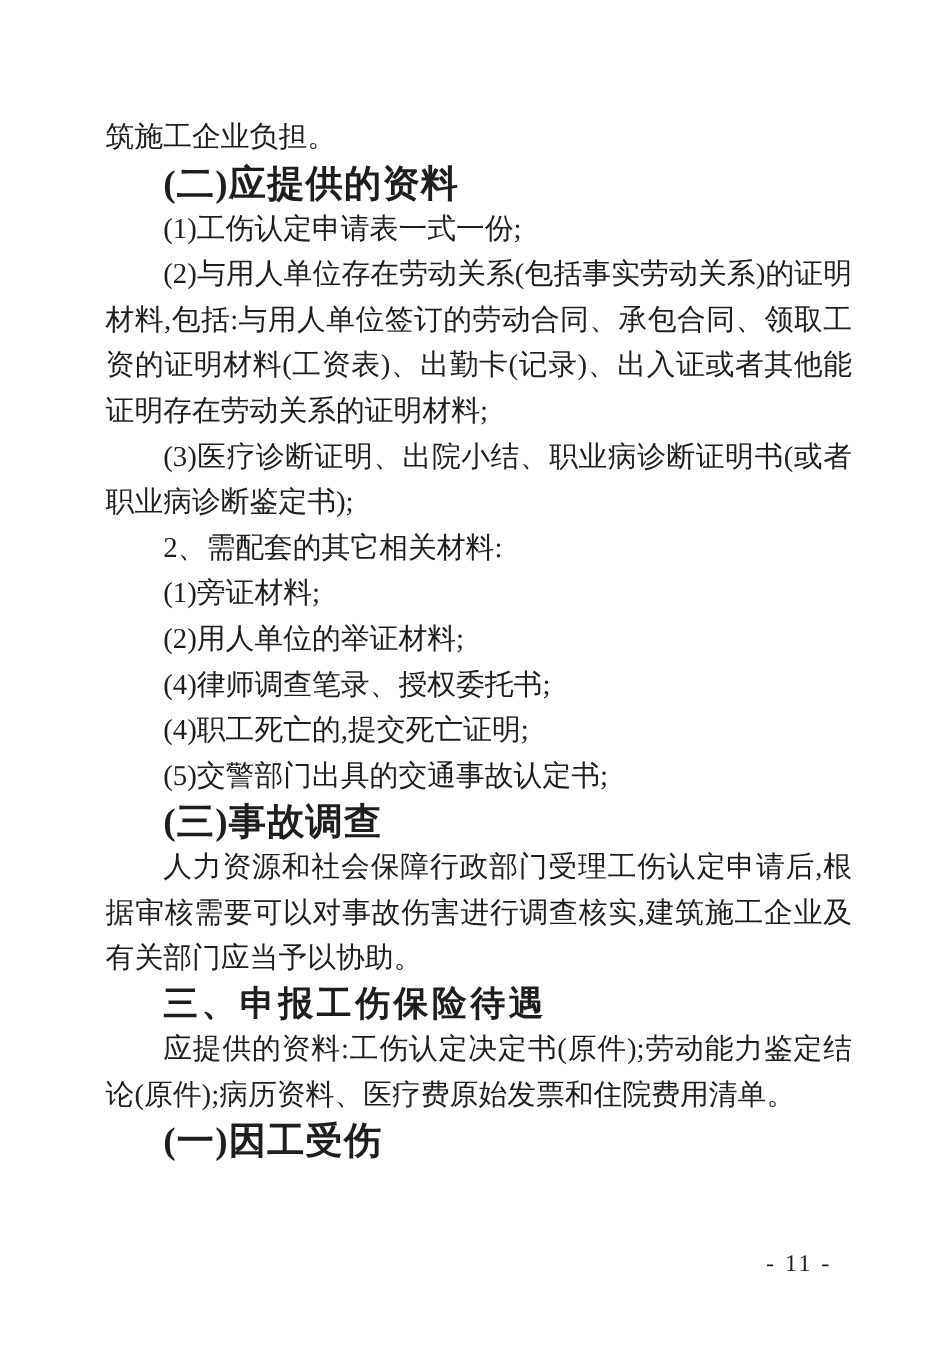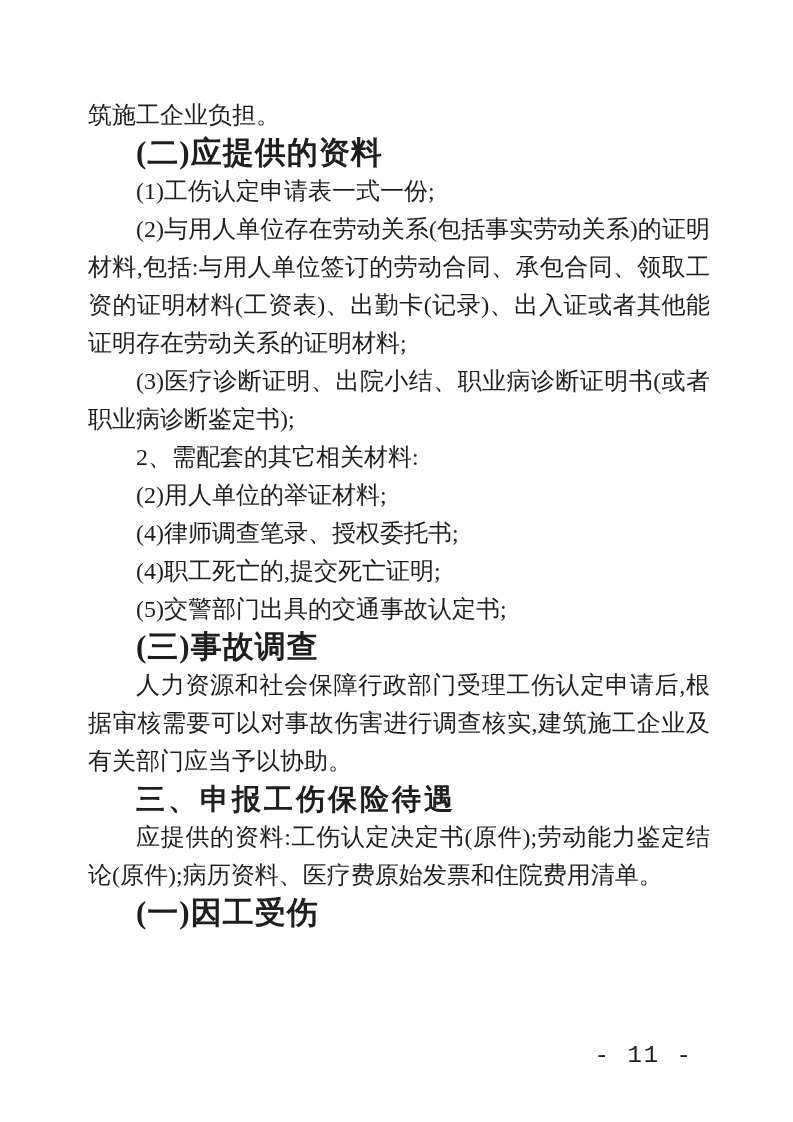--- a/index.html
+++ b/index.html
@@ -42,37 +42,38 @@
   .content p.h-hei {
     font-family: "Liberation Sans", "DejaVu Sans", sans-serif;
     font-weight: 700;
     font-size: 29px;
     letter-spacing: 3px;
   }
   .page-number {
     position: absolute;
     top: 1042px;
     right: 100px;
-    font-size: 24px;
+    font-size: 20px;
     letter-spacing: 2px;
     color: #1e1e1e;
-    font-family: Liberation Mono, monospace;
+    font-family: Liberation Serif, serif;
   }
 </style>
 </head>
 <body>
 
 <div class="page">
   <div class="content">
     <p class="flush">筑施工企业负担。</p>
     <p class="h-kai">(二)应提供的资料</p>
     <p>(1)工伤认定申请表一式一份;</p>
     <p>(2)与用人单位存在劳动关系(包括事实劳动关系)的证明材料,包括:与用人单位签订的劳动合同、承包合同、领取工资的证明材料(工资表)、出勤卡(记录)、出入证或者其他能证明存在劳动关系的证明材料;</p>
     <p>(3)医疗诊断证明、出院小结、职业病诊断证明书(或者职业病诊断鉴定书);</p>
     <p>2、需配套的其它相关材料:</p>
+    <p>(1)旁证材料;</p>
     <p>(2)用人单位的举证材料;</p>
     <p>(4)律师调查笔录、授权委托书;</p>
     <p>(4)职工死亡的,提交死亡证明;</p>
     <p>(5)交警部门出具的交通事故认定书;</p>
     <p class="h-kai">(三)事故调查</p>
     <p>人力资源和社会保障行政部门受理工伤认定申请后,根据审核需要可以对事故伤害进行调查核实,建筑施工企业及有关部门应当予以协助。</p>
     <p class="h-hei">三、申报工伤保险待遇</p>
     <p>应提供的资料:工伤认定决定书(原件);劳动能力鉴定结论(原件);病历资料、医疗费原始发票和住院费用清单。</p>
     <p class="h-kai">(一)因工受伤</p>
   </div>

